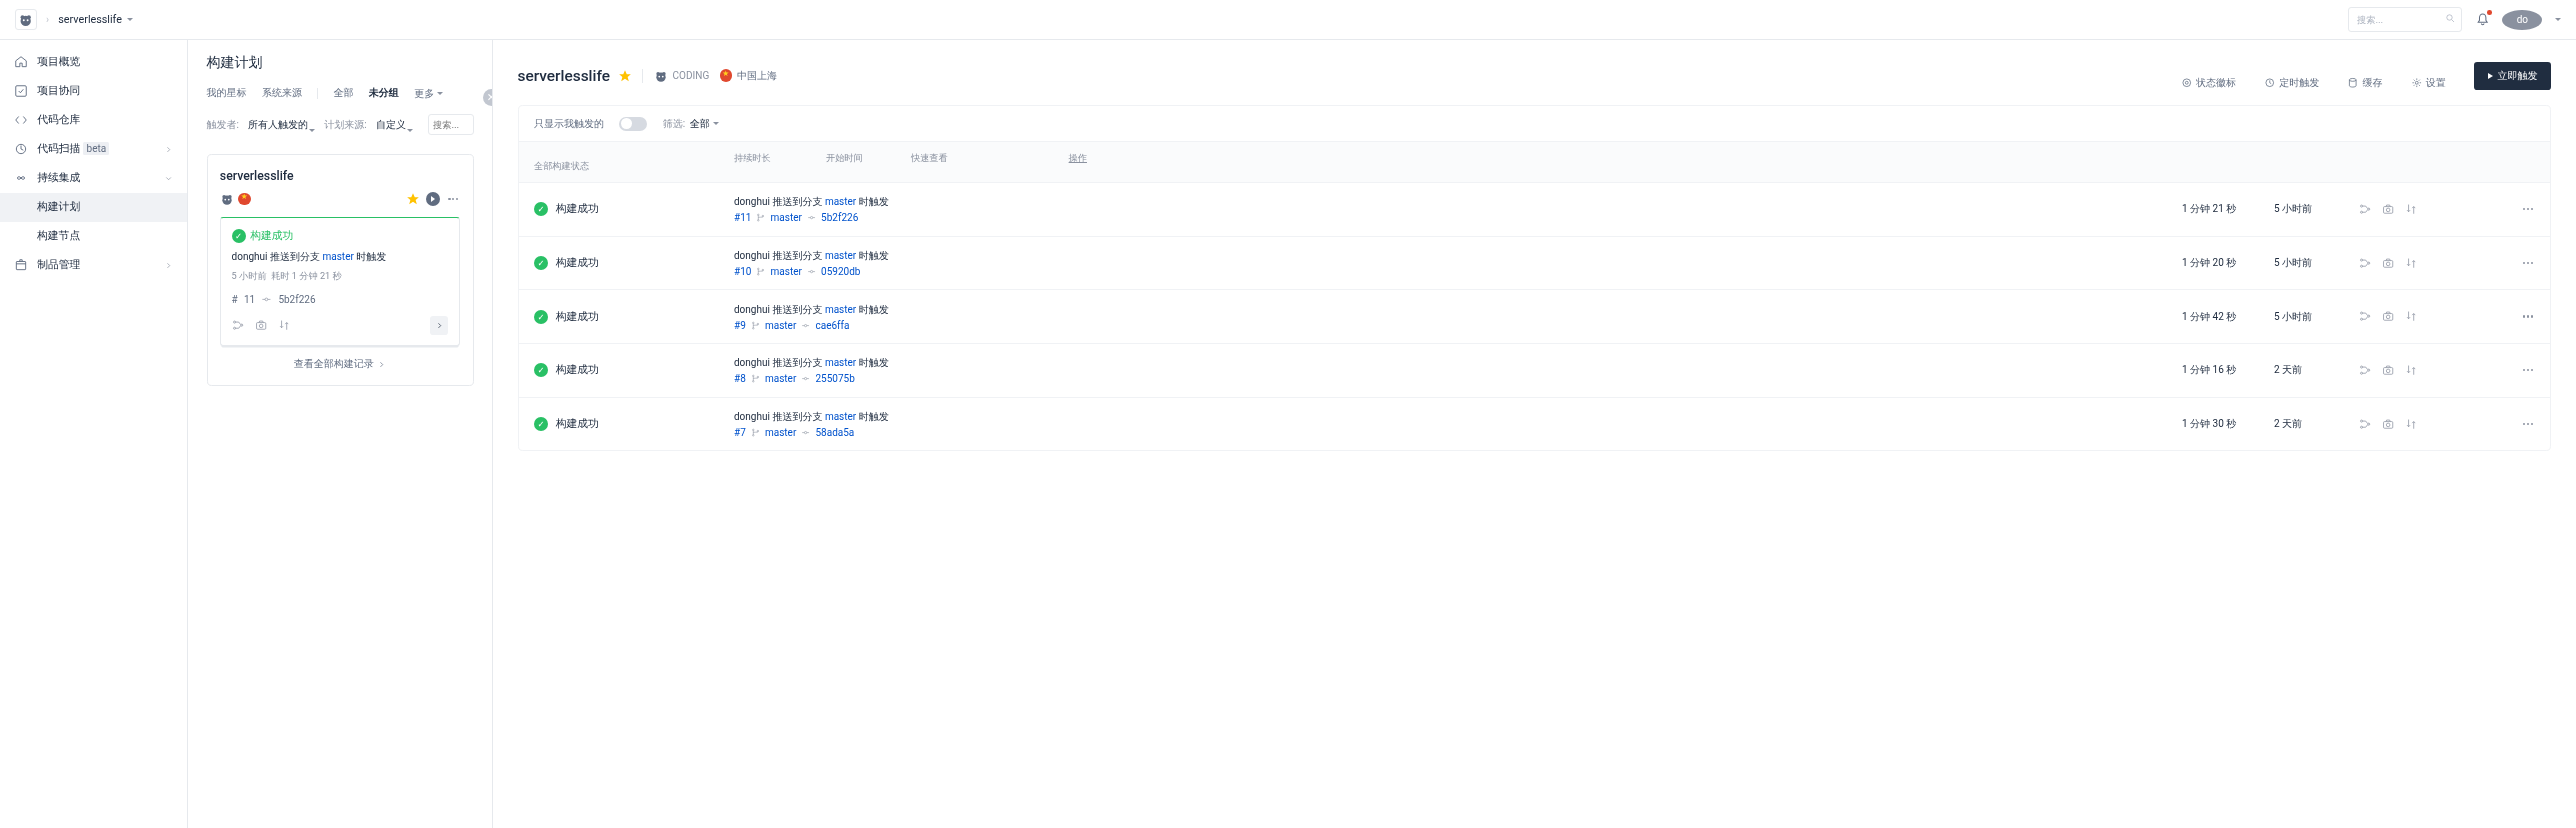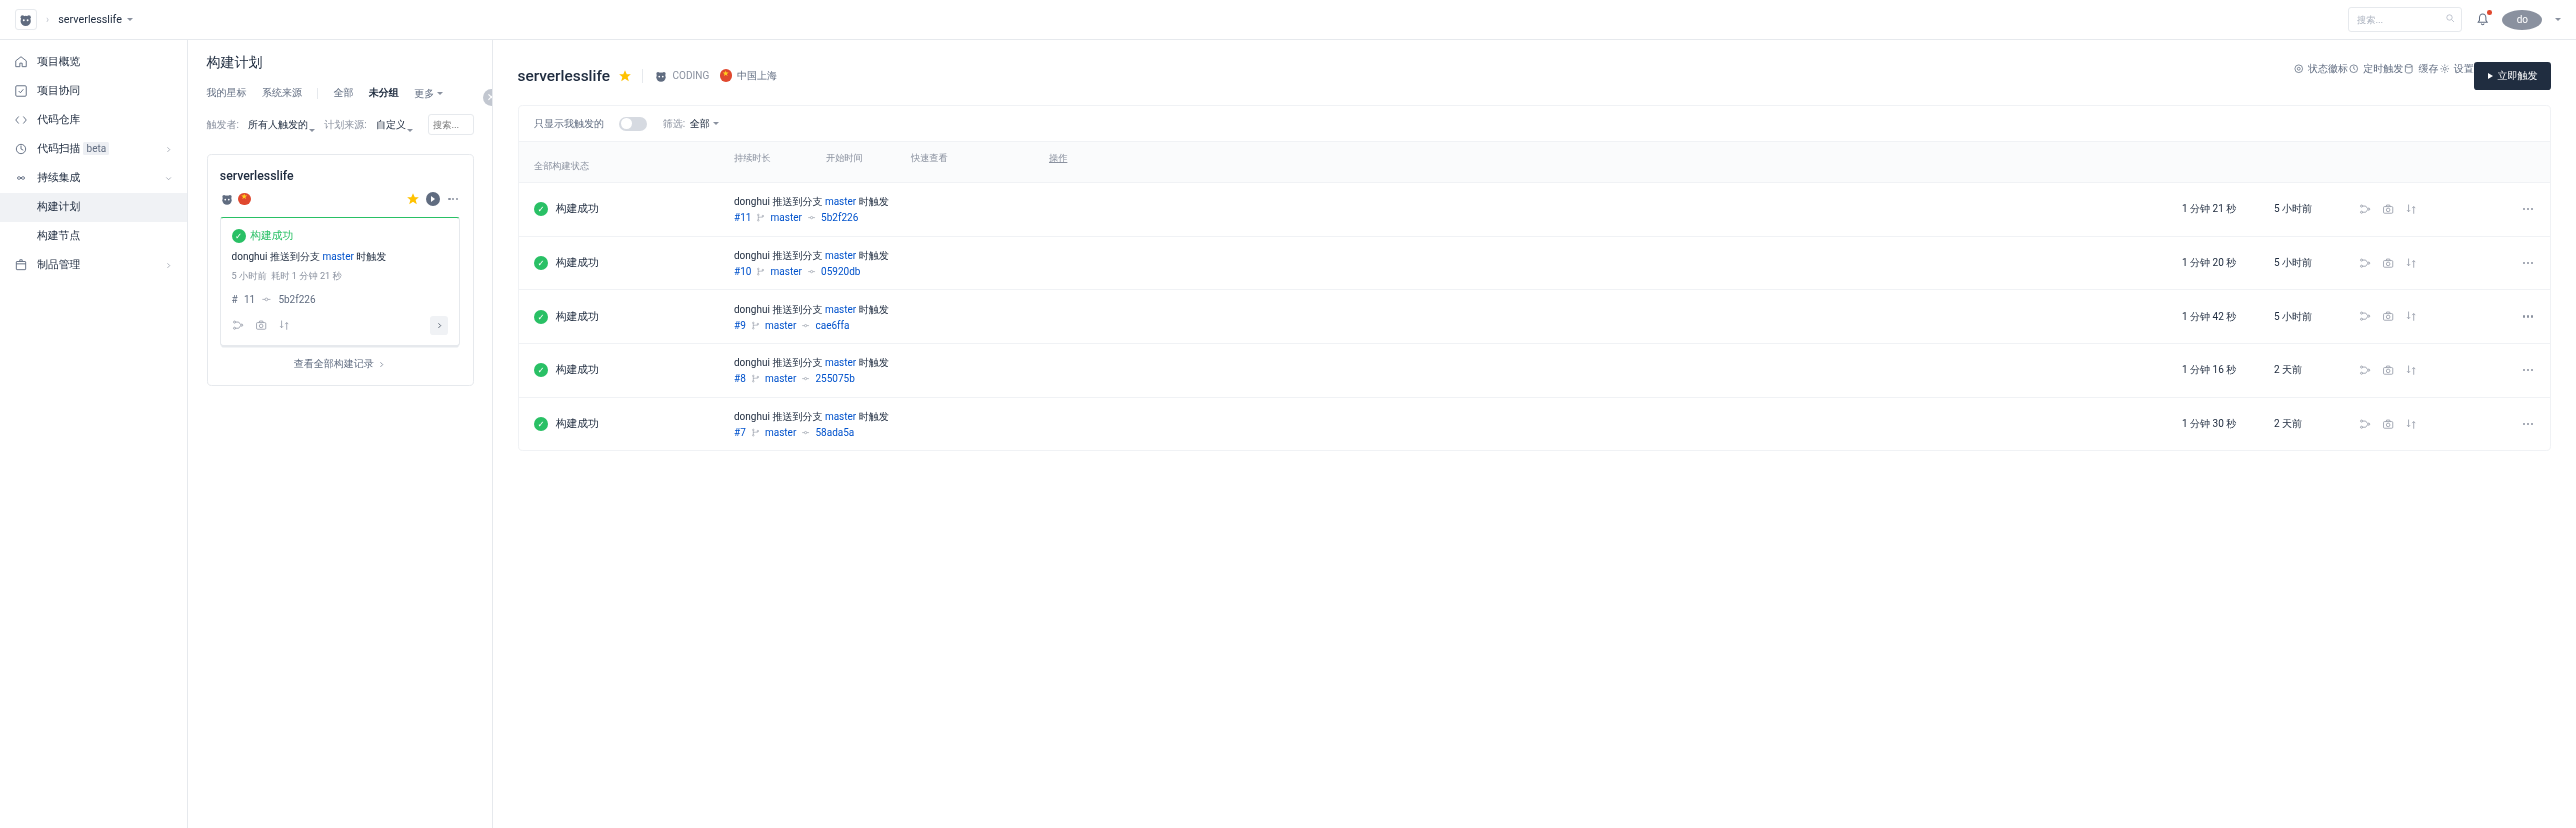--- a/index.html
+++ b/index.html
@@ -78,42 +78,42 @@
     .view-all { display: flex; align-items: center; justify-content: center; gap: 3.1px; padding: 10.8px 0 3.1px; font-size: 10px; color: #606c80; cursor: pointer; }
     
     
     .content { flex: 1; background: #fff; overflow-y: auto; }
     .content-header { display: flex; align-items: center; padding: 21.5px 24.6px 15.4px; gap: 10.8px; }
     .ch-title { font-size: 15.4px; font-weight: 500; display: flex; align-items: center; gap: 7.7px; }
     .ch-star { width: 14px; height: 14px; color: #ffc200; }
     .ch-sep { width: 0.8px; height: 14px; background: #e6e9ed; }
     .ch-coding { display: flex; align-items: center; gap: 4.6px; color: #8a919f; font-size: 10px; }
     .ch-region { display: flex; align-items: center; gap: 4.6px; font-size: 10px; color: #606c80; }
-    .ch-right { margin-left: auto; display: flex; align-items: flex-start; gap: 0; }
+    .ch-right { margin-left: auto; display: flex; align-items: flex-end; gap: 28px; }
     .ch-link { display: flex; align-items: center; gap: 3.8px; font-size: 10px; color: #606c80; cursor: pointer; }
     .ch-link-icon { width: 11.5px; height: 11.5px; }
     .run-btn { background: #202d40; color: #fff; border: none; border-radius: 3.1px; padding: 7px 14px; font-size: 10px; cursor: pointer; display: flex; align-items: center; gap: 4.6px; }
     .run-triangle { width: 0; height: 0; border-top: 3.8px solid transparent; border-bottom: 3.8px solid transparent; border-left: 5.4px solid #fff; }
     
     
     .table-wrap { border: 0.8px solid #f0f2f5; border-radius: 4.6px; margin: 0 24.6px; }
     .table-toolbar { display: flex; align-items: center; gap: 15.4px; padding: 10.8px 15.4px; font-size: 10px; color: #606c80; }
     .toggle { width: 28px; height: 14px; border-radius: 7px; background: #d6dae1; position: relative; cursor: pointer; }
     .toggle::after { content: ""; position: absolute; left: 1.5px; top: 1.5px; width: 10.8px; height: 10.8px; border-radius: 50%; background: #fff; }
     .toolbar-filter { display: flex; align-items: center; gap: 4.6px; }
     .toolbar-filter-label { color: #8a919f; }
     .toolbar-filter-val { color: #202d40; display: flex; align-items: center; gap: 3.1px; cursor: pointer; }
     
     .thead { display: flex; padding: 9.2px 15.4px; color: #8a919f; font-size: 9.2px; border-top: 0.8px solid #f0f2f5; border-bottom: 0.8px solid #f0f2f5; background: #fafbfc; }
     .th-status { width: 200px; margin-top: 8px; }
     .th-trigger { flex: 1; min-width: 200px; }
     .th-duration { width: 92px; }
     .th-start { width: 85px; }
     .th-quick { width: 138px; }
-    .th-op { width: 38px; text-align: left; text-decoration: underline; }
+    .th-op { width: 38px; text-align: right; text-decoration: underline; }
     
     .trow { display: flex; padding: 12.3px 15.4px; border-bottom: 0.8px solid #f0f2f5; align-items: center; }
     .trow:last-child { border-bottom: none; }
     .td-status { width: 200px; display: flex; align-items: center; gap: 7.7px; font-size: 10.8px; }
     .td-trigger { flex: 1; min-width: 200px; font-size: 10px; }
     .trigger-line1 { color: #202d40; margin-bottom: 3.1px; }
     .trigger-line1 .link { color: #0052cc; }
     .trigger-line2 { display: flex; align-items: center; gap: 5px; color: #606c80; font-size: 10px; }
     .trigger-line2 .link { color: #0052cc; }
     .mini-icon { width: 9.2px; height: 9.2px; color: #8a919f; }

